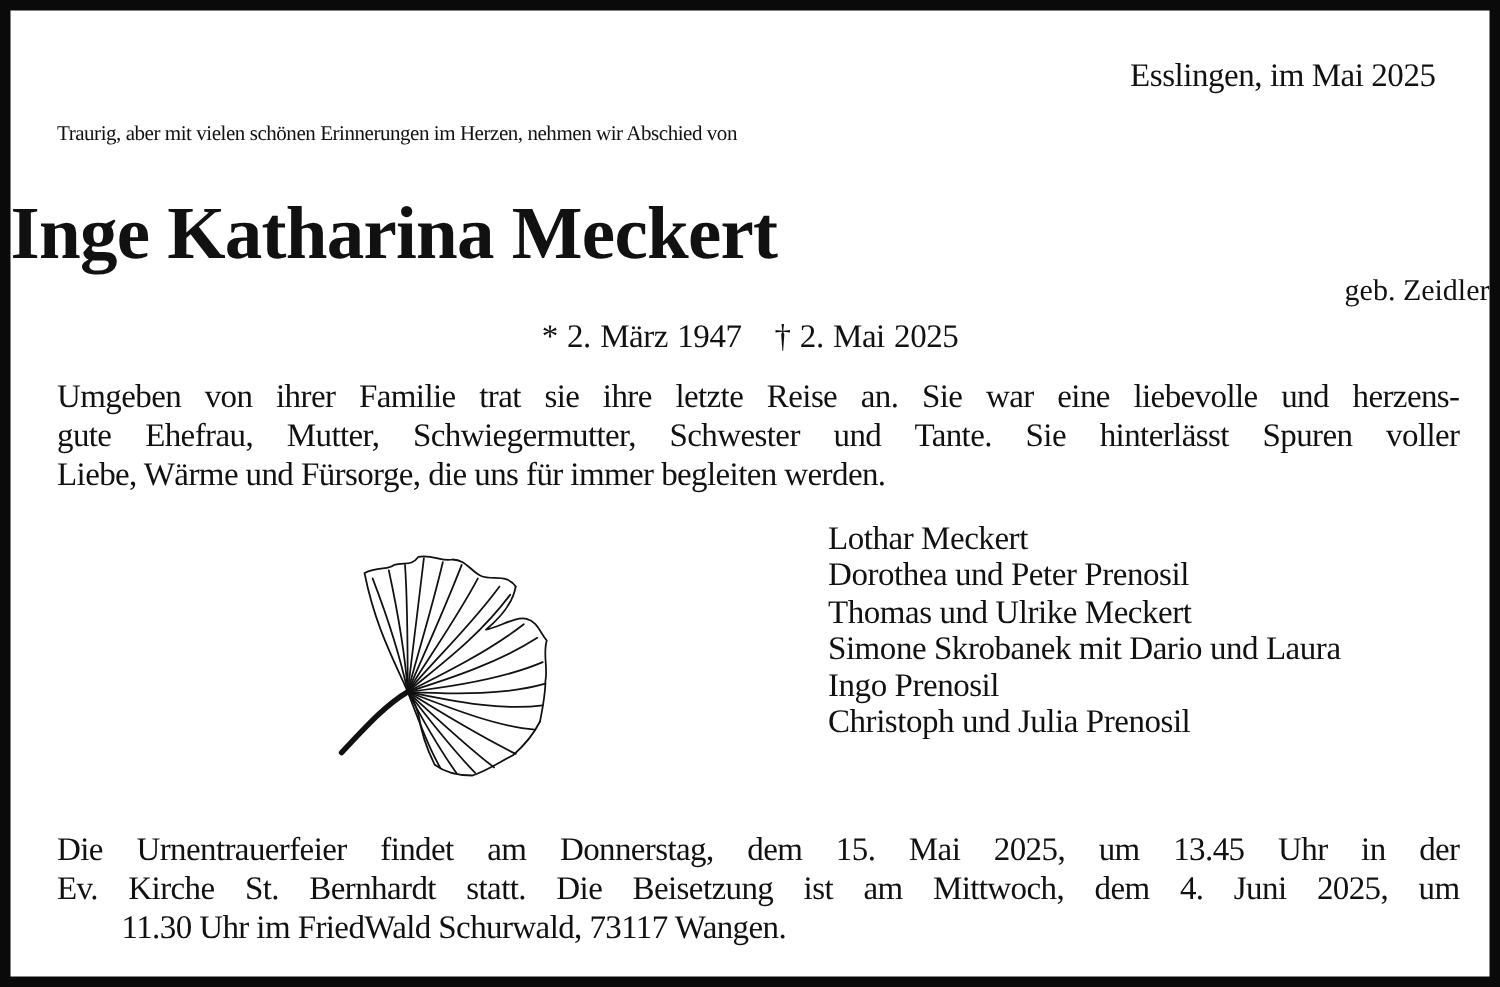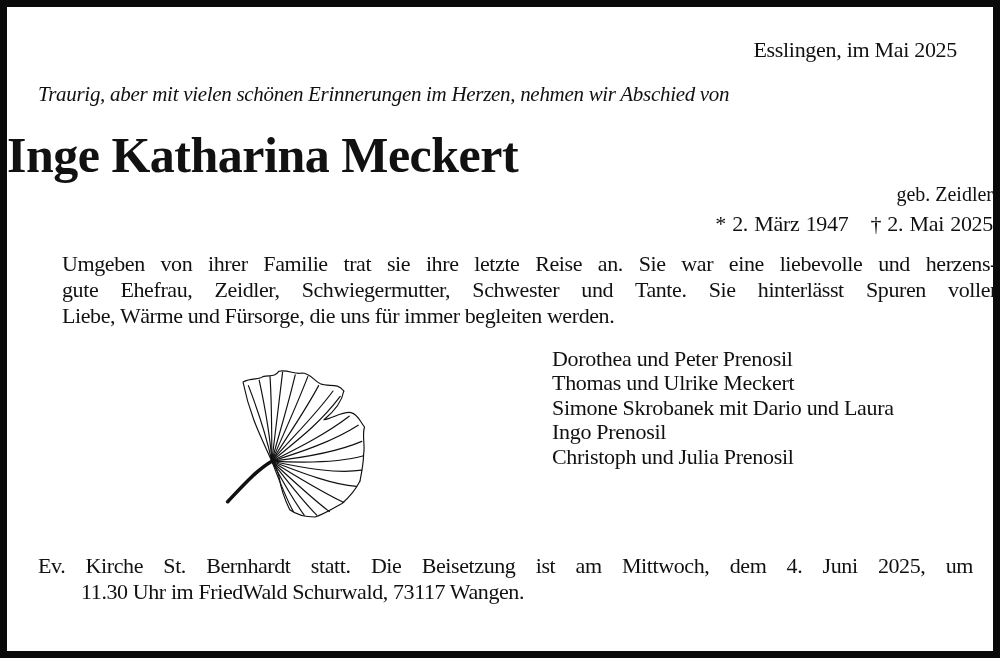--- a/index.html
+++ b/index.html
@@ -12,42 +12,41 @@
     background: #ffffff;
     font-family: "Liberation Serif", "DejaVu Serif", serif;
     color: #111;
   }
   .place-date {
     position: absolute; right: 36px; top: 30px;
     font-size: 22px; letter-spacing: -0.3px;
   }
   .intro {
     position: absolute; left: 31px; top: 75px;
-    font-size: 21px; letter-spacing: -0.3px; font-style: italic;
+    font-size: 14px; letter-spacing: -0.3px;
   }
   .name {
     position: absolute; left: 0; right: 0; top: 118px;
     text-align: left; font-weight: bold;
     font-size: 50px; letter-spacing: -0.5px; line-height: 60px;
   }
   .maiden {
     position: absolute; left: 0; right: 0; top: 176px;
     text-align: right; font-size: 20px;
   }
   .dates {
     position: absolute; left: 0; right: 0; top: 204px;
-    text-align: right; font-size: 22px; letter-spacing: -0.3px;
+    text-align: center; font-size: 22px; letter-spacing: -0.3px;
     word-spacing: 1px;
   }
   .dates .gap { display: inline-block; width: 22px; }
   .bio {
     position: absolute; left: 31px; top: 244px; width: 935px;
     font-size: 22px; line-height: 26px; letter-spacing: -0.4px;
     text-align: justify;
-    margin-left: 24px;
   }
   .bio span { display: block; text-align-last: justify; }
   .bio span.last { text-align-last: left; }
   .leaf {
     position: absolute; left: 200px; top: 348px; width: 180px; height: 180px;
   }
   .mourners {
     position: absolute; left: 545px; top: 340px;
     font-size: 22px; letter-spacing: -0.3px;
   }
@@ -72,21 +71,21 @@
   <div class="name">Inge Katharina Meckert</div>
 
   <div class="maiden">geb. Zeidler</div>
 
   <div class="dates">
     <span>* 2. März 1947</span><span class="gap"></span><span>† 2. Mai 2025</span>
   </div>
 
   <div class="bio">
     <span>Umgeben von ihrer Familie trat sie ihre letzte Reise an. Sie war eine liebevolle und herzens-</span>
-    <span>gute Ehefrau, Zeidler, Schwiegermutter, Schwester und Tante. Sie hinterlässt Spuren voller</span>
+    <span>gute Ehefrau, Mutter, Schwiegermutter, Schwester und Tante. Sie hinterlässt Spuren voller</span>
     <span class="last">Liebe, Wärme und Fürsorge, die uns für immer begleiten werden.</span>
   </div>
 
   <div class="leaf">
     <svg width="180" height="180" viewBox="0 0 200 200" fill="none" stroke="#111" stroke-width="1.3" stroke-linecap="round" stroke-linejoin="round">
 
       <path d="M23 163 C40 145 55 128 72 118" stroke-width="4"></path>
 
       <path d="M72 118 C62 95 48 70 40 30 C50 25 58 28 62 24 C70 22 75 25 80 18 C90 16 98 22 105 20 C115 20 118 28 126 32 C135 36 145 30 152 40"></path>
 
@@ -114,26 +113,28 @@
       <path d="M72 118 C104 138 132 154 152 164"></path>
       <path d="M72 118 C98 142 120 162 136 174"></path>
       <path d="M72 118 C92 144 108 164 122 178"></path>
       <path d="M72 118 C86 144 98 164 108 178"></path>
       <path d="M72 118 C82 144 88 160 96 174"></path>
     </svg>
   </div>
 
   <div class="mourners">
     <div class="list">
+      <div>Lothar Meckert</div>
       <div>Dorothea und Peter Prenosil</div>
       <div>Thomas und Ulrike Meckert</div>
       <div>Simone Skrobanek mit Dario und Laura</div>
       <div>Ingo Prenosil</div>
       <div>Christoph und Julia Prenosil</div>
     </div>
   </div>
 
   <div class="ceremony">
+    <span>Die Urnentrauerfeier findet am Donnerstag, dem 15. Mai 2025, um 13.45 Uhr in der</span>
     <span>Ev. Kirche St. Bernhardt statt. Die Beisetzung ist am Mittwoch, dem 4. Juni 2025, um</span>
     <span class="last">11.30 Uhr im FriedWald Schurwald, 73117 Wangen.</span>
   </div>
 
 </div>
 
 </body></html>

